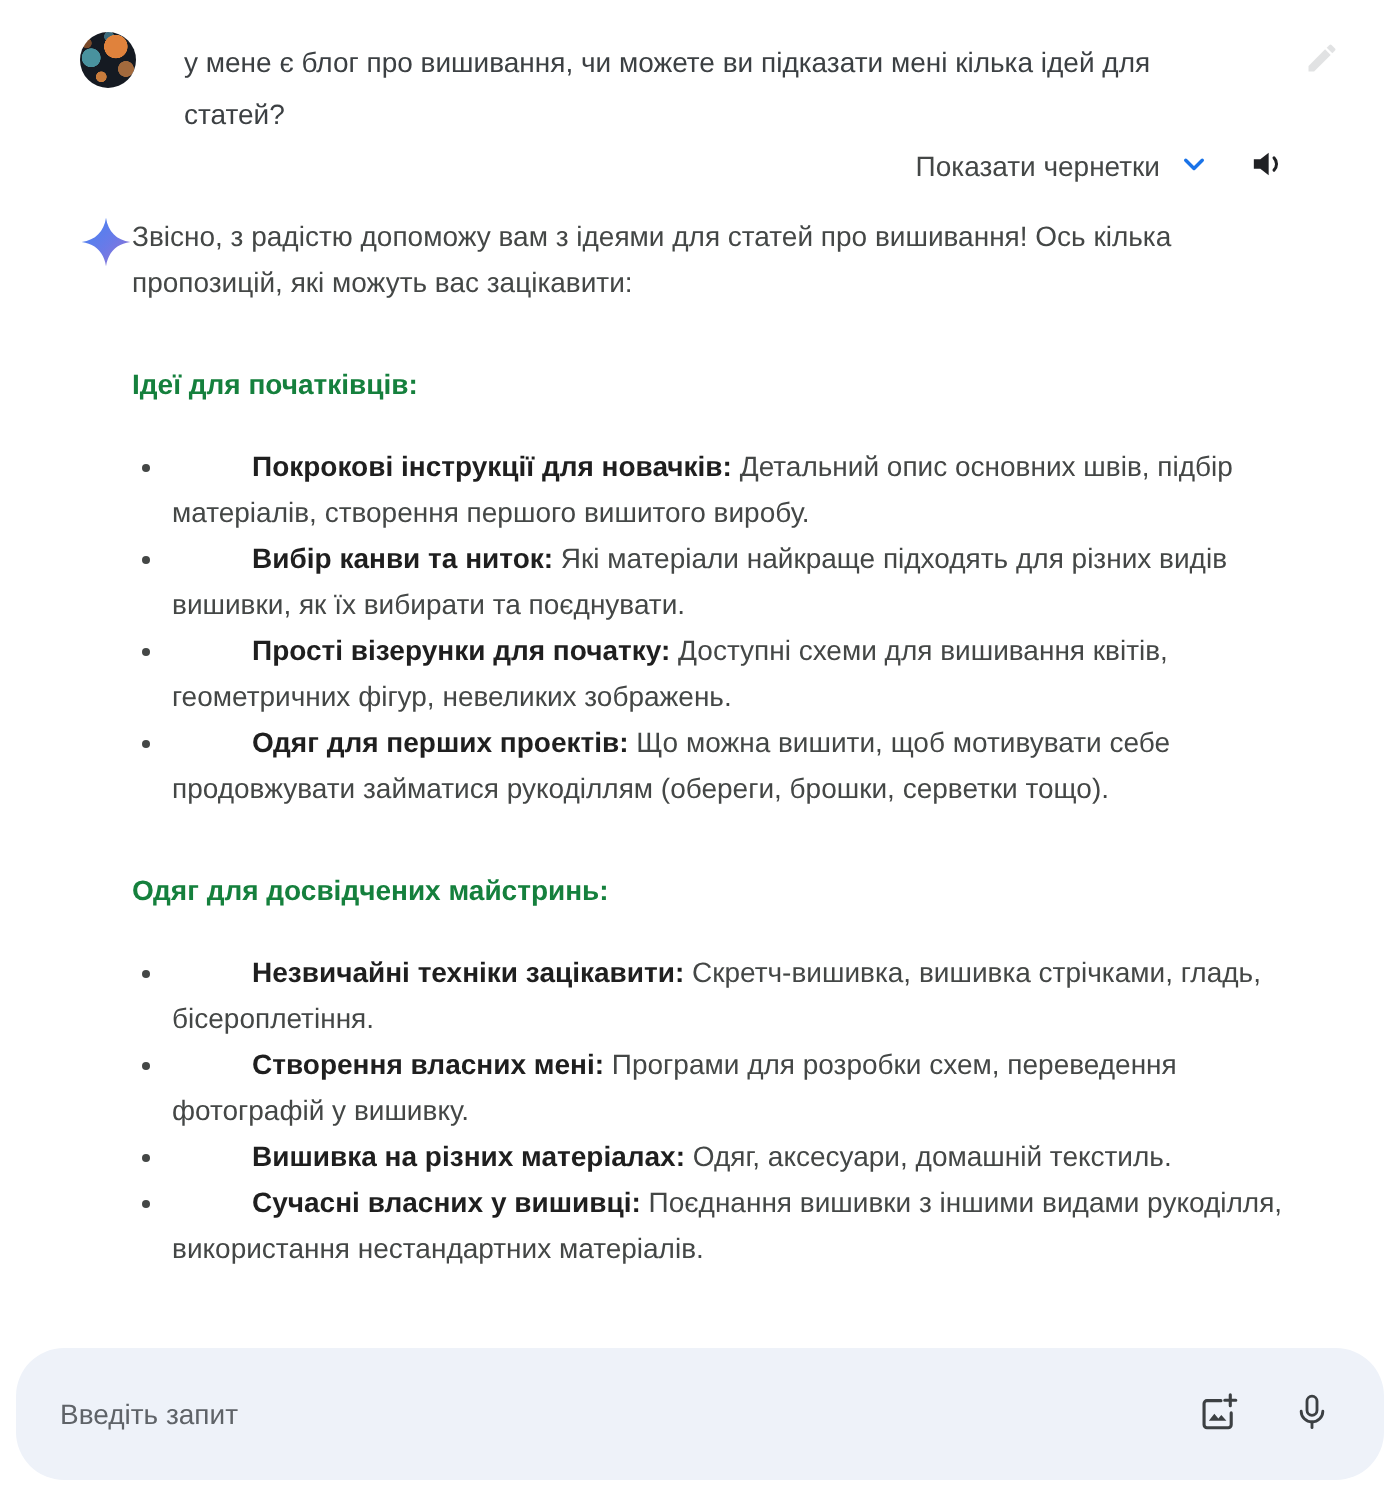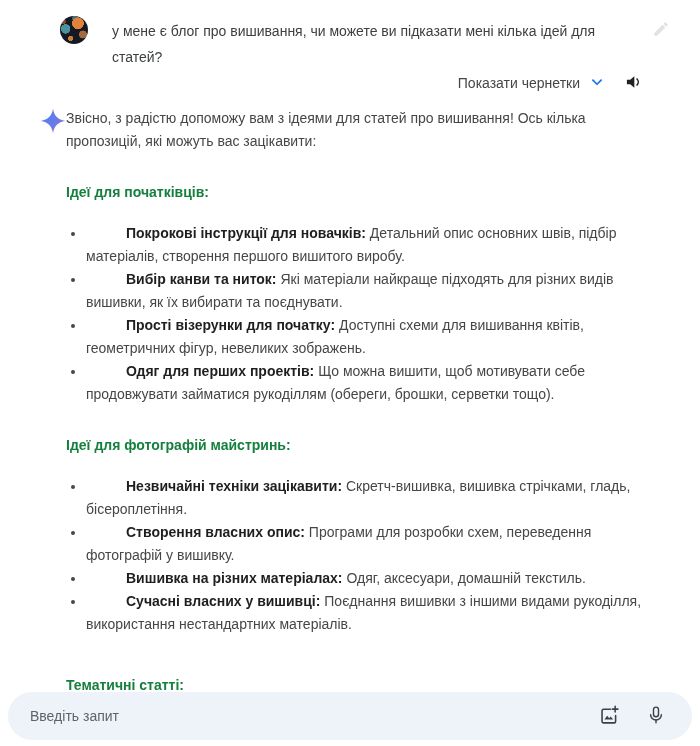--- a/index.html
+++ b/index.html
@@ -5,21 +5,21 @@
   * { box-sizing: border-box; margin: 0; padding: 0; }
   html, body {
     width: 700px; height: 746px;
     background: #ffffff;
     font-family: "Liberation Sans", sans-serif;
     overflow: hidden;
     position: relative;
     color: #444746;
   }
   
-  .user-row { display: flex; gap: 24px; padding: 16px 30px 0 60px; align-items: flex-start; }
+  .user-row { display: flex; gap: 24px; padding: 16px 30px 0 40px; align-items: flex-start; }
   .avatar {
     width: 28px; height: 28px; border-radius: 50%; flex-shrink: 0;
     background:
       radial-gradient(circle at 64% 26%, #e0823c 0 21%, rgba(0,0,0,0) 22%),
       radial-gradient(circle at 20% 46%, #49929e 0 17%, rgba(0,0,0,0) 18%),
       radial-gradient(circle at 82% 66%, #a36a3d 0 13%, rgba(0,0,0,0) 14%),
       radial-gradient(circle at 38% 80%, #c97c3c 0 9%, rgba(0,0,0,0) 10%),
       radial-gradient(circle at 52% 8%, #3c6b7c 0 8%, rgba(0,0,0,0) 9%),
       radial-gradient(circle at 12% 20%, #7a4a2a 0 7%, rgba(0,0,0,0) 8%),
       #151a22;
@@ -42,21 +42,21 @@
   .sparkle { width: 26px; height: 26px; flex-shrink: 0; margin-top: 1px; }
   .response-content { flex: 1; font-size: 14px; line-height: 23px; color: #444746; }
   .intro { white-space: pre-line; }
   .section-heading { font-size: 14px; font-weight: 700; color: #15803d; line-height: 23px; margin: 28px 0 18px; }
   .section:last-child .section-heading { margin-top: 38px; }
   ul.idea-list { list-style: disc outside; padding-left: 20px; margin: 0; }
   ul.idea-list li { white-space: pre-line; }
   .item-label { font-weight: 700; color: #1f1f1f; margin-left: 40px; }
   
   .input-bar {
-    position: absolute; left: 8px; right: 8px; bottom: 6px; height: 48px;
+    position: absolute; left: 8px; right: 8px; bottom: 6px; height: 66px;
     background: #eef2f9; border-radius: 24px;
     display: flex; align-items: center; padding: 0 22px; z-index: 5;
   }
   .query-input {
     flex: 1; border: none; background: transparent; outline: none;
     font-family: "Liberation Sans", sans-serif; font-size: 14px; color: #1f1f1f;
   }
   .query-input::placeholder { color: #5f6368; opacity: 1; }
   .icon-btn { border: none; background: none; cursor: pointer; display: flex; align-items: center; padding: 4px; }
   .mic-btn { margin-left: 18px; }
@@ -121,25 +121,25 @@
         <li><span class="item-label">Вибір канви та ниток:</span><span> Які матеріали найкраще підходять для різних видів
 вишивки, як їх вибирати та поєднувати.</span></li>
         <li><span class="item-label">Прості візерунки для початку:</span><span> Доступні схеми для вишивання квітів,
 геометричних фігур, невеликих зображень.</span></li>
         <li><span class="item-label">Одяг для перших проектів:</span><span> Що можна вишити, щоб мотивувати себе
 продовжувати займатися рукоділлям (обереги, брошки, серветки тощо).</span></li>
       </ul>
     </div>
 
     <div class="section">
-      <h3 class="section-heading">Ідеї для фотографій майстринь:</h3>
+      <h3 class="section-heading">Одяг для досвідчених майстринь:</h3>
       <ul class="idea-list">
         <li><span class="item-label">Незвичайні техніки зацікавити:</span><span> Скретч-вишивка, вишивка стрічками, гладь,
 бісероплетіння.</span></li>
-        <li><span class="item-label">Створення власних опис:</span><span> Програми для розробки схем, переведення
+        <li><span class="item-label">Створення власних мені:</span><span> Програми для розробки схем, переведення
 фотографій у вишивку.</span></li>
         <li><span class="item-label">Вишивка на різних матеріалах:</span><span> Одяг, аксесуари, домашній текстиль.</span></li>
         <li><span class="item-label">Сучасні власних у вишивці:</span><span> Поєднання вишивки з іншими видами рукоділля,
 використання нестандартних матеріалів.</span></li>
       </ul>
     </div>
 
     <div class="section">
       <h3 class="section-heading">Тематичні статті:</h3>
     </div>

